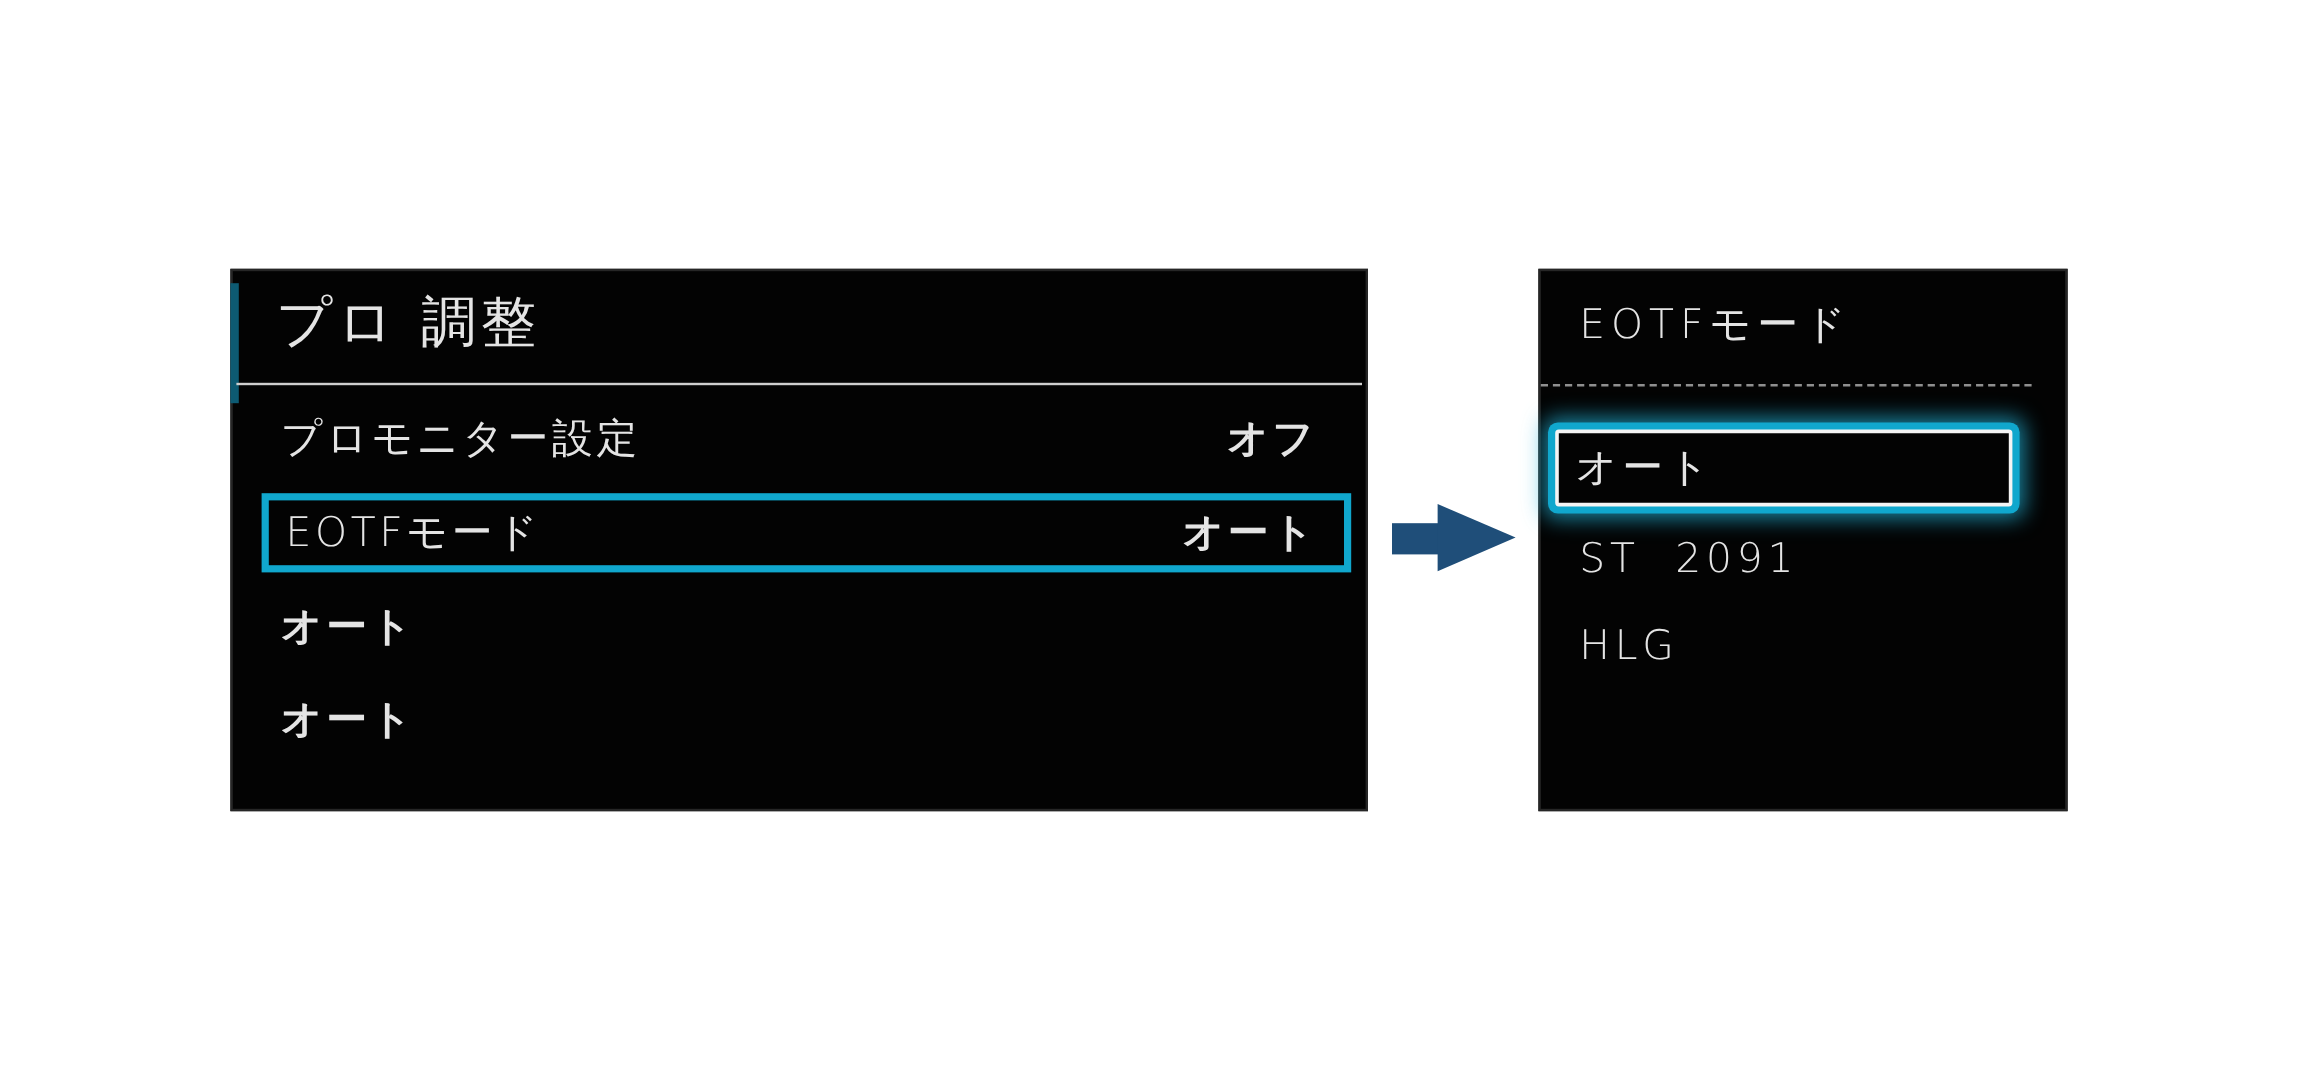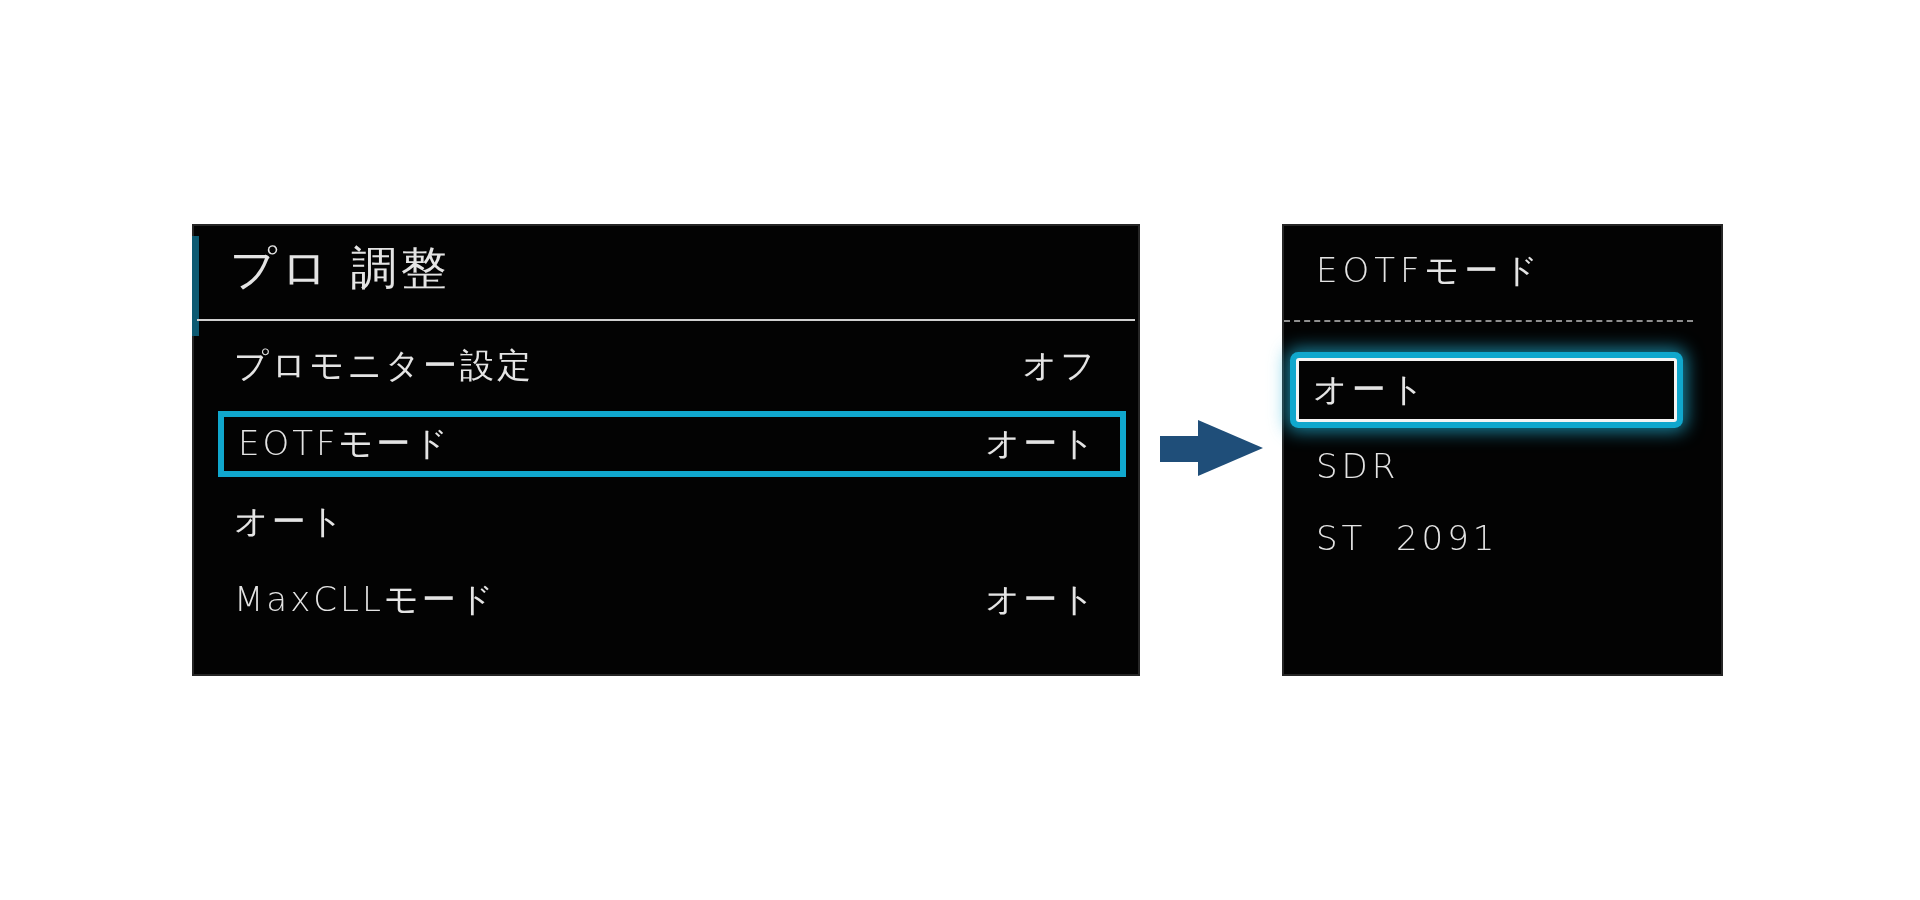--- a/index.html
+++ b/index.html
@@ -78,21 +78,21 @@
     white-space: pre;
   }
   .menu-row.selected {
     box-sizing: border-box;
     height: 66px;
     margin: 6px 12px 6px 24px;
     padding: 0 22px 0 14px;
     border: 6px solid var(--cyan, #10a7cd);
   }
   .menu-row .lbl { white-space: pre; }
-  .menu-row .val { white-space: pre; }
+  .menu-row .val { white-space: pre; font-weight: bold; }
 
   
   .arrow-wrap {
     position: absolute;
     left: 1160px;
     top: 414px;
     width: 105px;
     height: 68px;
   }
   .arrow-wrap svg { display: block; width: 100%; height: 100%; }
@@ -176,21 +176,20 @@
       <div class="menu-row selected">
         <span class="lbl">EOTFモード</span>
         <span class="val">オート</span>
       </div>
 
       <div class="menu-row">
         <span class="val">オート</span>
       </div>
 
       <div class="menu-row">
-        <span class="lbl">MaxCLLモード</span>
         <span class="val">オート</span>
       </div>
 
     </div>
   </div>
 
   <div class="arrow-wrap">
     <svg viewBox="0 0 105 68" xmlns="http://www.w3.org/2000/svg" aria-hidden="true">
       <g fill="#1f4e79">
         <rect x="0" y="22" width="39" height="26"></rect>
@@ -202,25 +201,25 @@
   <div class="right-panel">
     <div class="right-title">EOTFモード</div>
     <div class="right-separator"></div>
 
     <div class="right-options">
 
       <div class="option-row selected">
         <span>オート</span>
       </div>
 
-      <div class="option-row">
-        <span>SDR</span>
-      </div>
 
       <div class="option-row">
         <span>ST  2091</span>
       </div>
 
+      <div class="option-row">
+        <span>HLG</span>
+      </div>
 
     </div>
   </div>
 
 </div>
 
 </body></html>

